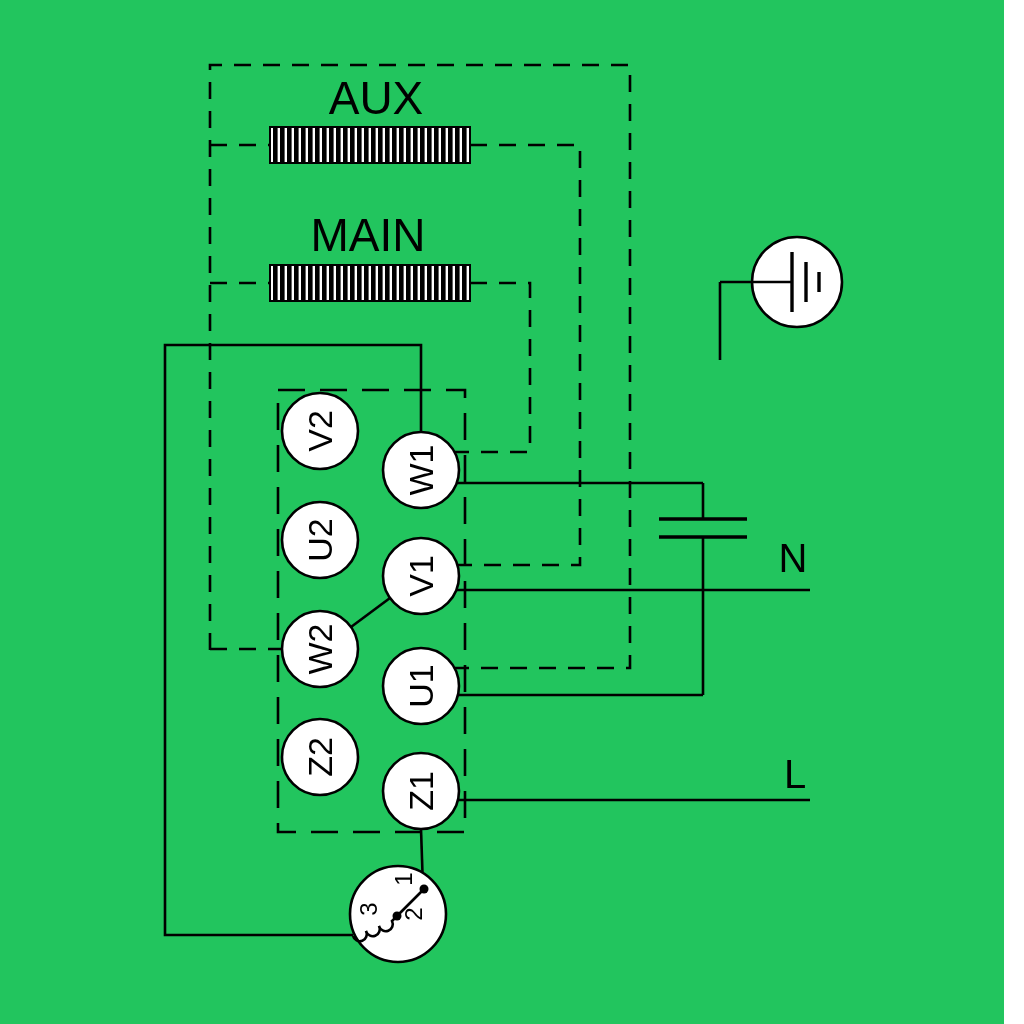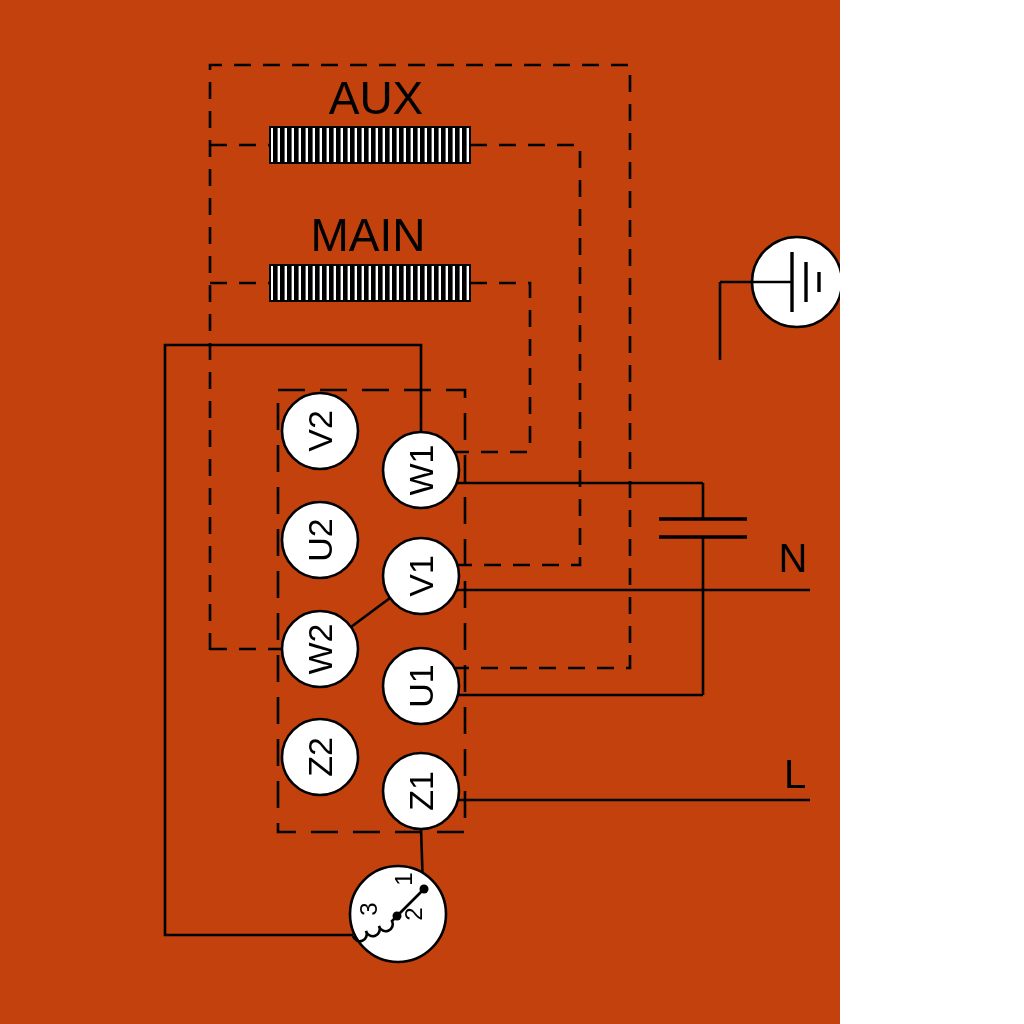--- a/index.html
+++ b/index.html
@@ -1,16 +1,16 @@
 <!DOCTYPE html>
 <html><head>
 <meta charset="utf-8">
 <style>
   html,body{margin:0;padding:0;background:#ffffff;}
-  .stage{position:relative;width:840px;height:1024px;background:#c2410c;overflow:hidden;}
+  .stage{position:relative;width:1004px;height:1024px;background:#22c55e;overflow:hidden;}
   svg{position:absolute;left:0;top:0;}
   .w{stroke:#000;stroke-width:2.6;fill:none;stroke-linecap:butt;}
   .thick{stroke:#000;stroke-width:3.4;fill:none;}
   .d{stroke-dasharray:17 12;}
   .blk{stroke-dasharray:27 15;}
   .node{fill:#fff;stroke:#000;stroke-width:2.6;}
   .dot{fill:#000;stroke:none;}
   .t{font-family:"Liberation Sans", sans-serif;fill:#000;}
 </style>
 </head>

